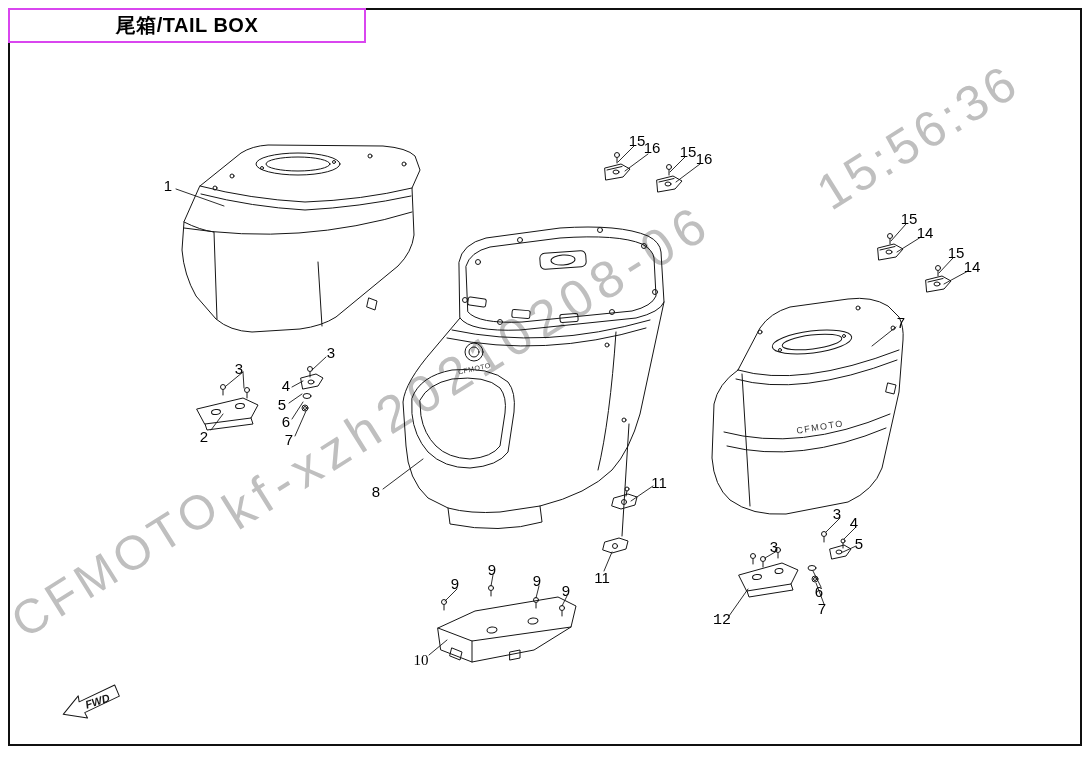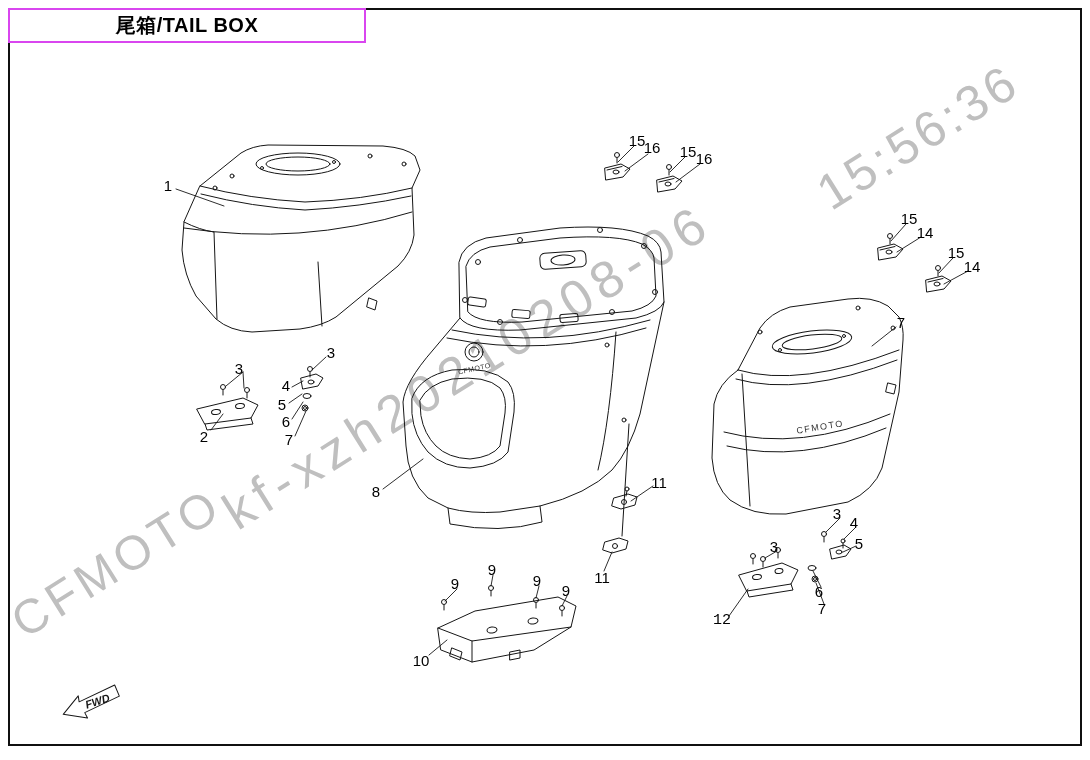--- a/index.html
+++ b/index.html
@@ -245,21 +245,21 @@
     <div class="callout" style="left: 286px; top: 385px;">4</div>
     <div class="callout" style="left: 282px; top: 404px;">5</div>
     <div class="callout" style="left: 286px; top: 421px;">6</div>
     <div class="callout" style="left: 289px; top: 439px;">7</div>
     <div class="callout" style="left: 331px; top: 352px;">3</div>
     <div class="callout" style="left: 376px; top: 491px;">8</div>
     <div class="callout" style="left: 455px; top: 583px;">9</div>
     <div class="callout" style="left: 492px; top: 569px;">9</div>
     <div class="callout" style="left: 537px; top: 580px;">9</div>
     <div class="callout" style="left: 566px; top: 590px;">9</div>
-    <div class="callout" style="left: 421px; top: 660px;">10</div>
+    <div class="callout" style="left: 421px; top: 660px; font-family: Liberation Serif, serif;">10</div>
     <div class="callout" style="left: 659px; top: 482px;">11</div>
     <div class="callout" style="left: 602px; top: 577px;">11</div>
     <div class="callout" style="left: 722px; top: 620px; font-family: Liberation Mono, monospace;">12</div>
     <div class="callout" style="left: 901px; top: 322px;">7</div>
     <div class="callout" style="left: 637px; top: 140px;">15</div>
     <div class="callout" style="left: 652px; top: 147px;">16</div>
     <div class="callout" style="left: 688px; top: 151px;">15</div>
     <div class="callout" style="left: 704px; top: 158px;">16</div>
     <div class="callout" style="left: 909px; top: 218px;">15</div>
     <div class="callout" style="left: 925px; top: 232px;">14</div>

